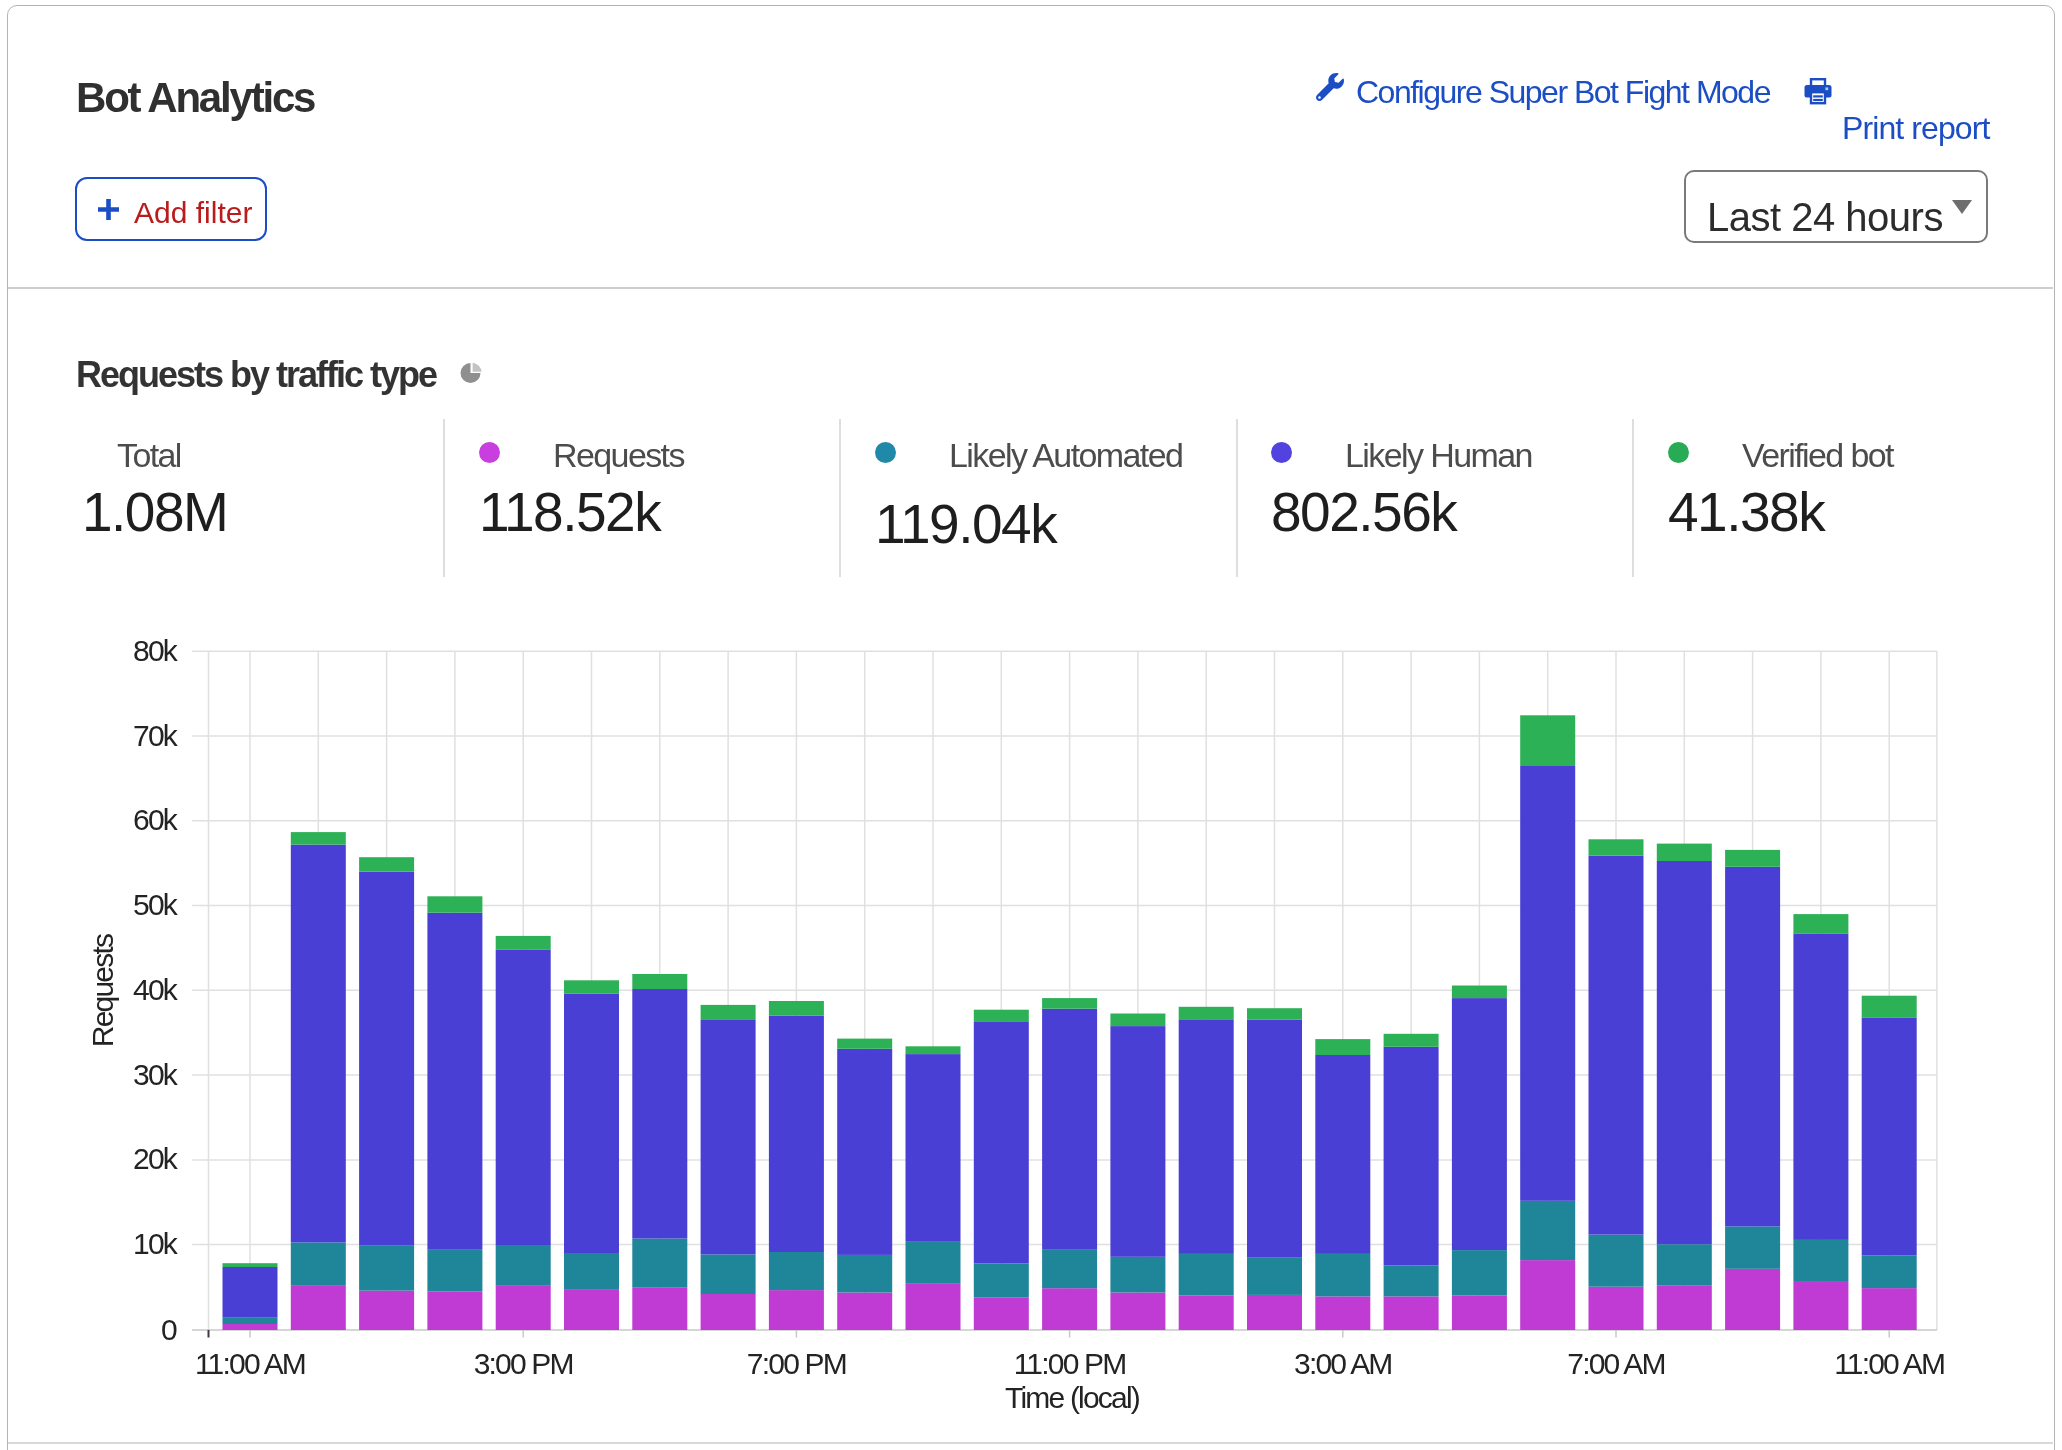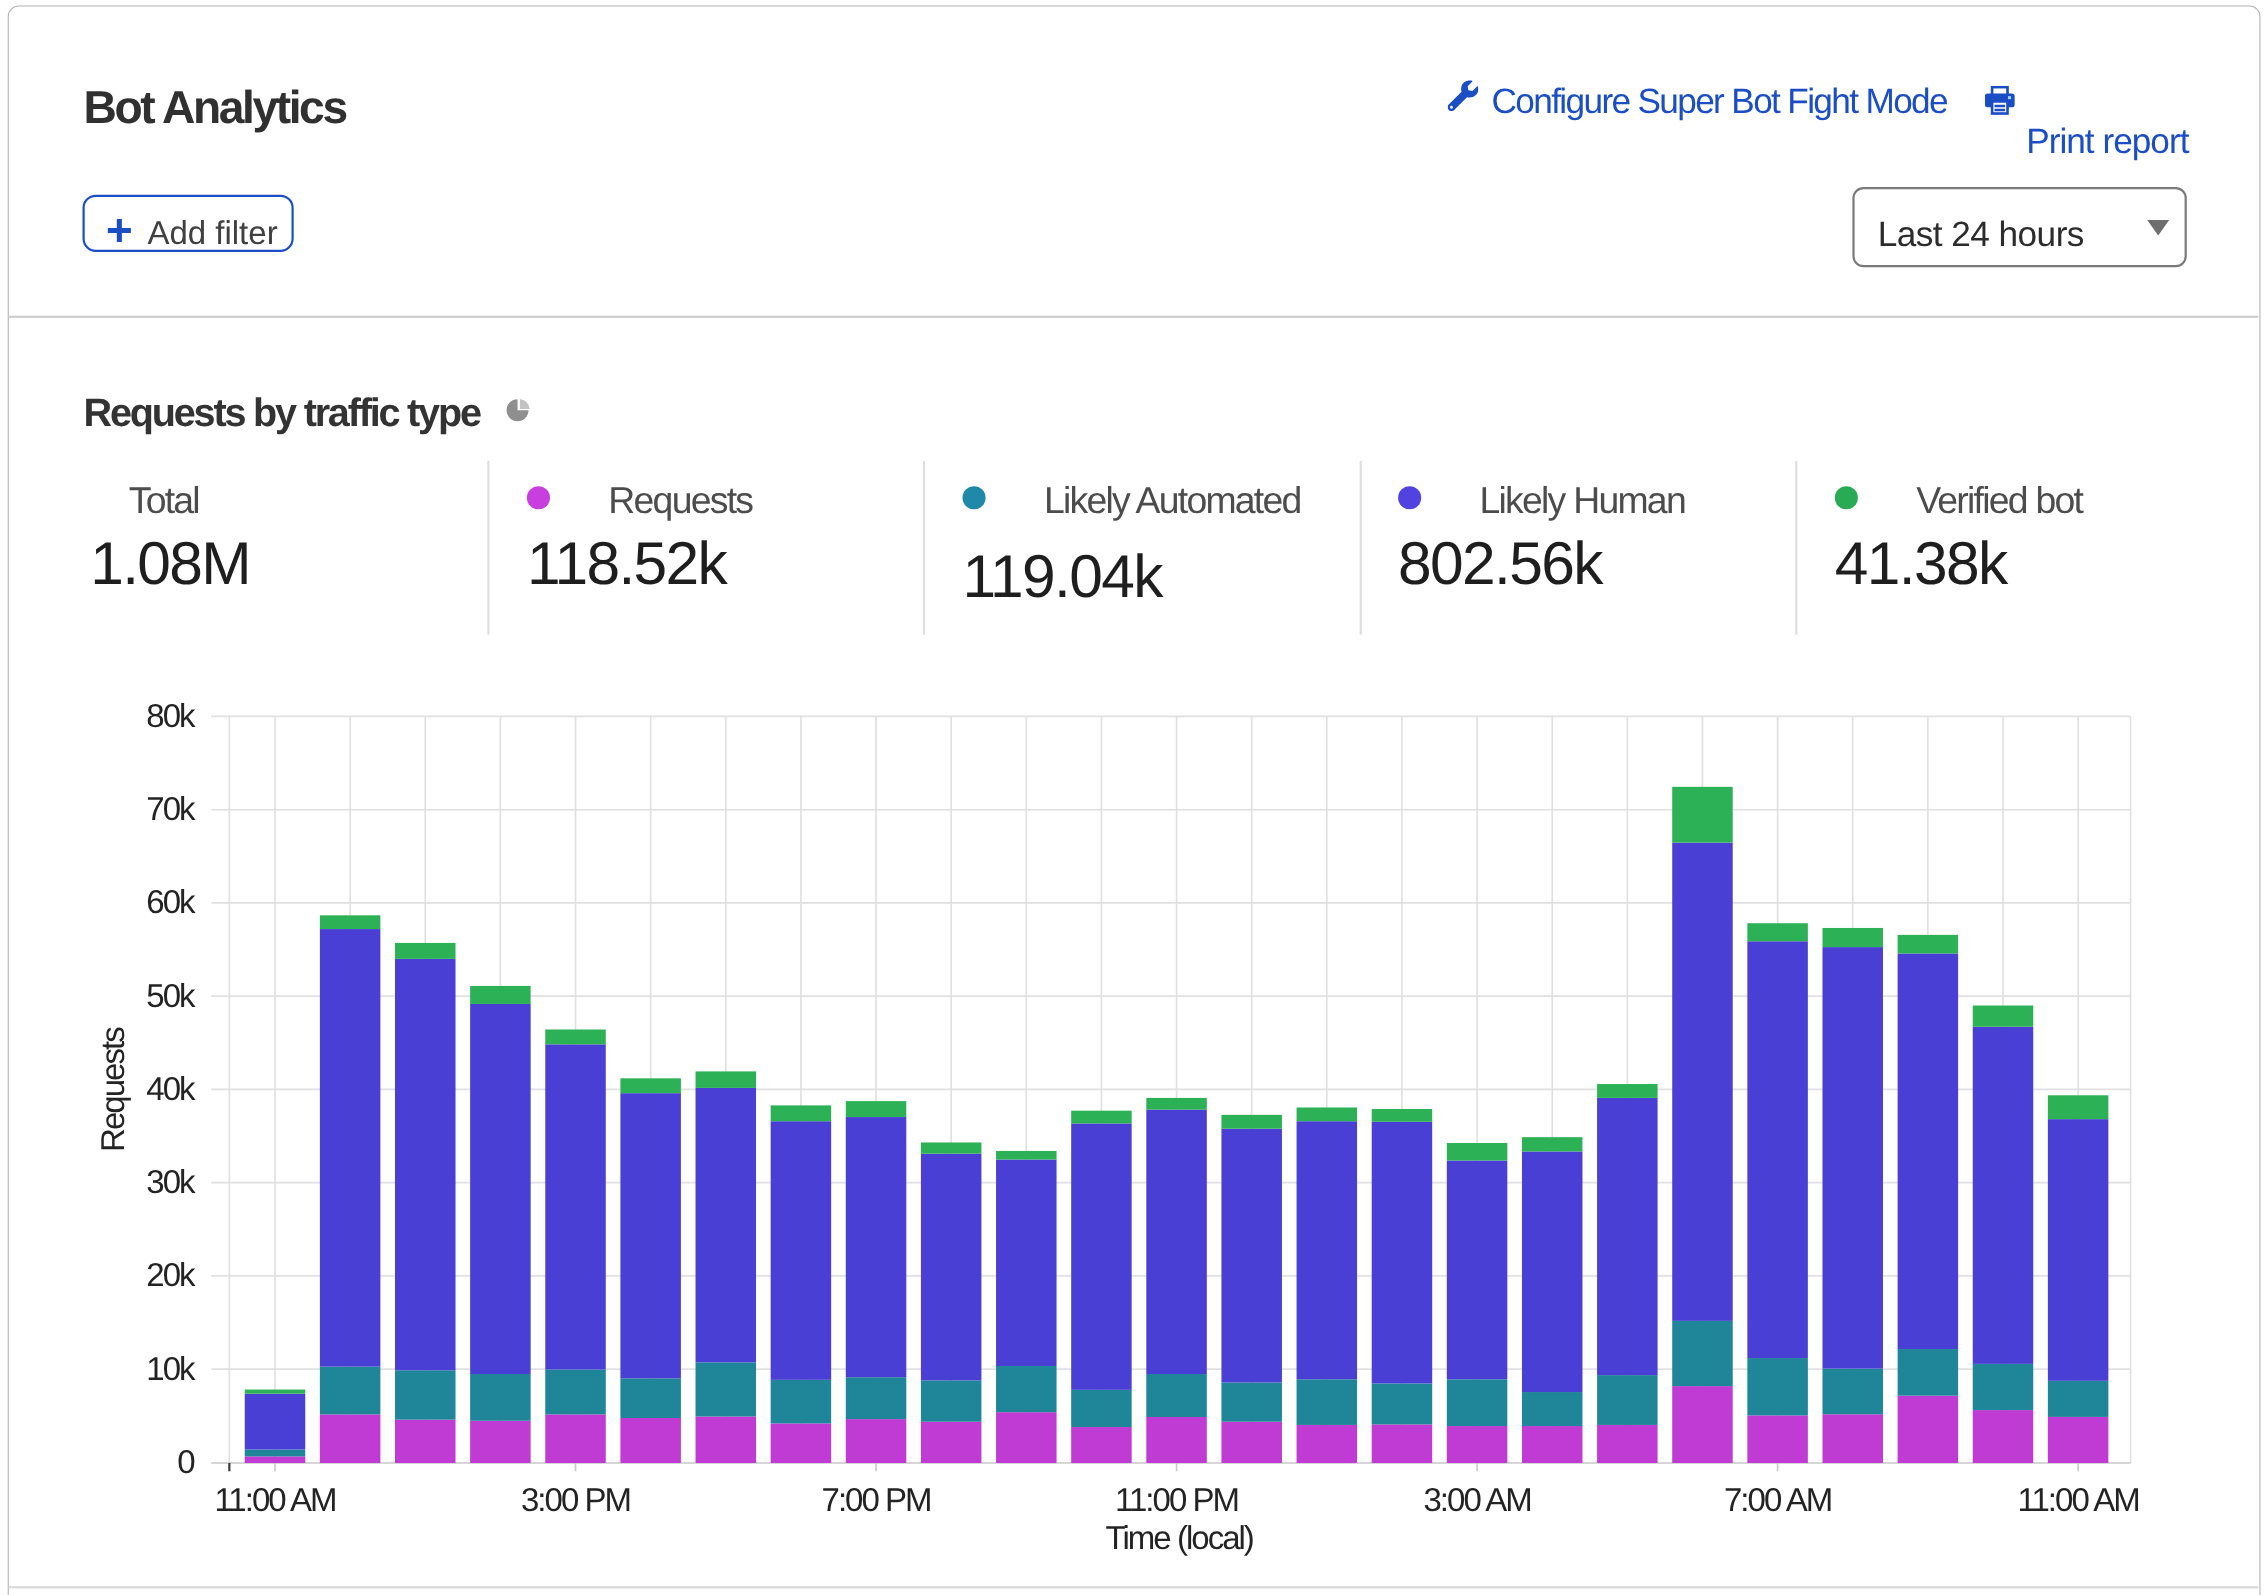--- a/index.html
+++ b/index.html
@@ -1,27 +1,27 @@
 <!DOCTYPE html>
 <html><head>
 <meta charset="utf-8">
 <style>
   * { margin:0; padding:0; box-sizing:border-box; }
   html,body { width:2062px; height:1450px; background:#fff; font-family:"Liberation Sans", sans-serif; overflow:hidden; }
   .card { position:absolute; left:7px; top:5px; width:2048px; height:1600px;
           border:1.5px solid #b4b4b4; border-radius:10px; }
   .title { position:absolute; left:76px; top:77px; font-size:42px; font-weight:bold; color:#303030; line-height:1; letter-spacing:-2.2px; }
   .link { position:absolute; font-size:32px; color:#1b4dc4; line-height:1; letter-spacing:-1.5px; }
-  .addfilter { position:absolute; left:75px; top:177px; width:192px; height:52px;
-               border:2.5px solid #1b4dc4; border-radius:12px; color:#404040;
+  .addfilter { position:absolute; left:75px; top:177px; width:192px; height:64px;
+               border:2.5px solid #1b4dc4; border-radius:12px; color:#b91c1c;
                font-size:30px; }
   .addfilter .lab { position:absolute; left:57px; top:17px; }
   .select { position:absolute; left:1684px; top:170px; width:304px; height:73px;
             border:2px solid #7a7a7a; border-radius:10px; }
-  .select .lab { position:absolute; left:21px; top:23px; font-size:32px; color:#2c2c2c; letter-spacing:-0.5px; }
+  .select .lab { position:absolute; left:21px; top:23px; font-size:40px; color:#2c2c2c; letter-spacing:-0.5px; }
   .hdiv { position:absolute; left:0px; top:281px; width:2045px; height:0px; border-top:2.5px solid #cdcdcd; }
   .sect { position:absolute; left:76px; top:357px; font-size:36px; font-weight:bold; color:#333; line-height:1; letter-spacing:-2px; }
   .statlab { position:absolute; font-size:34px; color:#4c4c4c; line-height:1; letter-spacing:-1.6px;margin-left:35px; }
   .statval { position:absolute; font-size:55px; font-weight:normal; color:#1e1e1e; line-height:1; letter-spacing:-1.5px; }
   .dot { position:absolute; width:21px; height:21px; border-radius:50%; }
   .vdiv { position:absolute; top:419px; height:158px; width:0px; border-left:2px solid #dedede; }
   .botdiv { position:absolute; left:0px; top:1436px; width:2045px; border-top:2px solid #d9d9d9; }
 </style>
 </head>
 <body>

